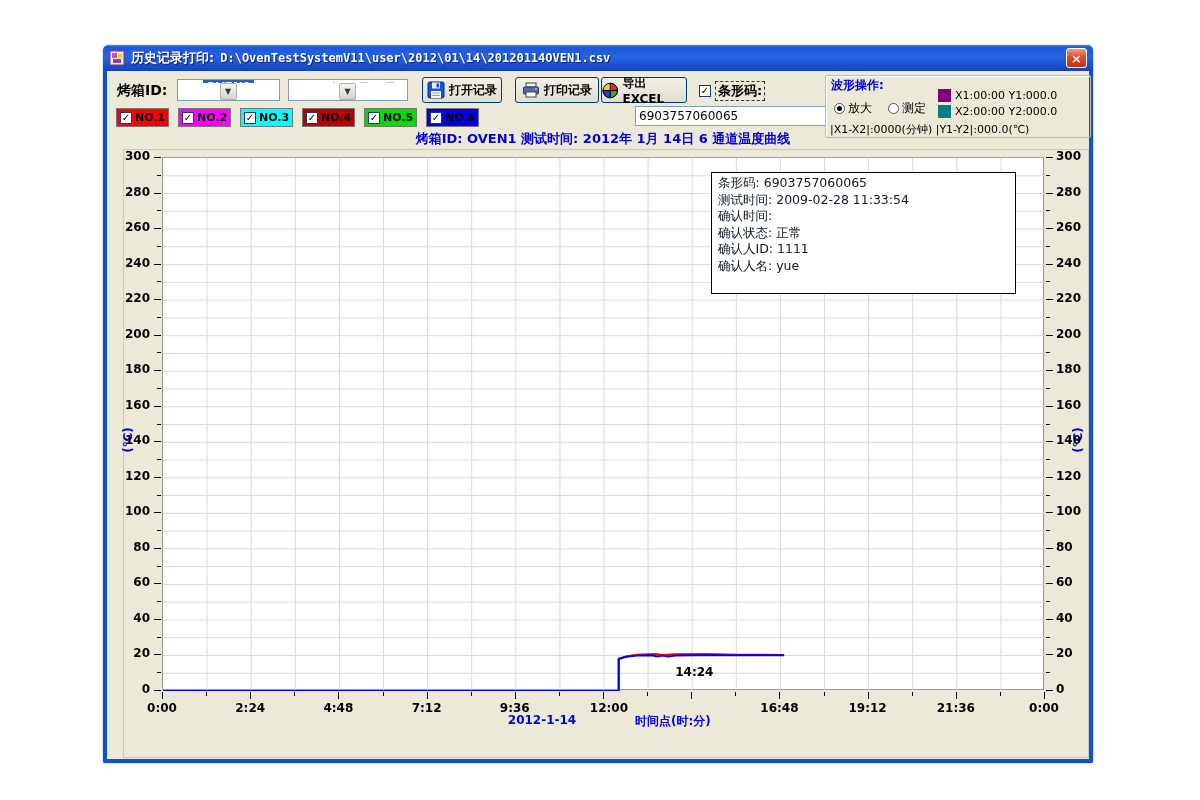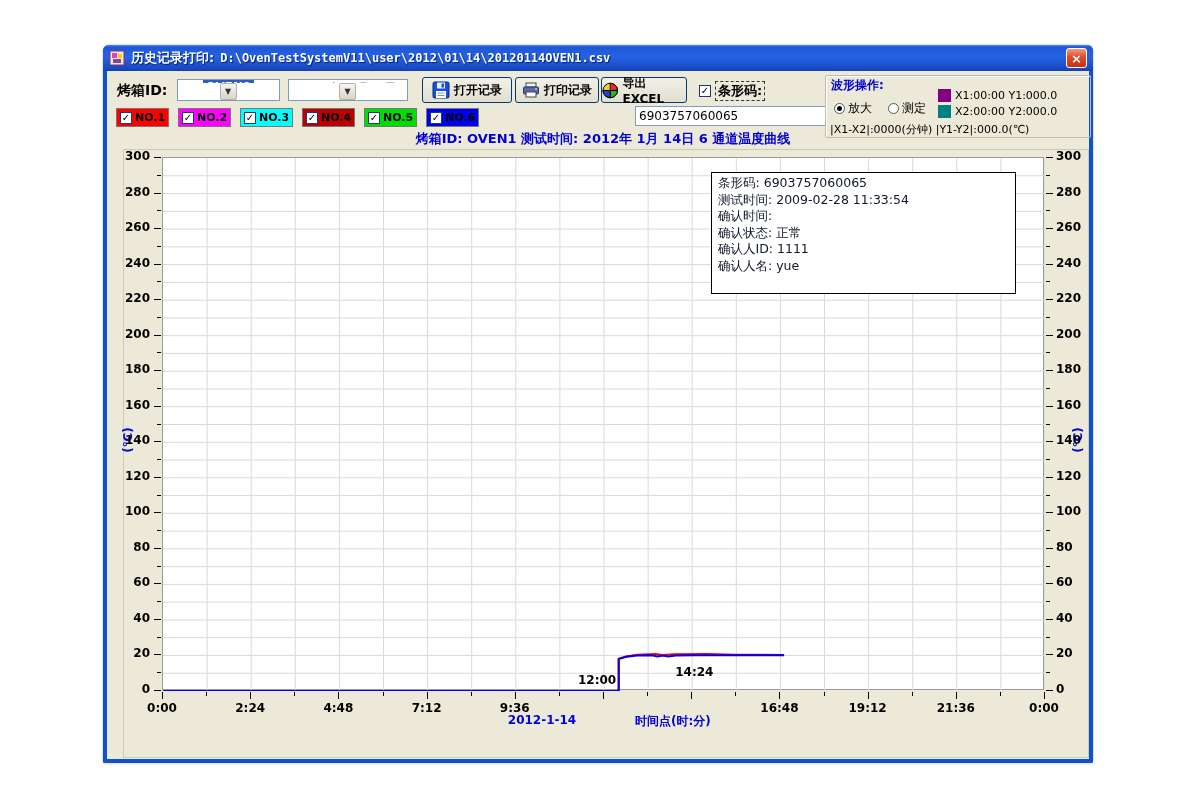--- a/index.html
+++ b/index.html
@@ -100,21 +100,21 @@
   <span class="label" style="position:absolute;left:10px;top:37px;font-weight:bold;">烤箱ID:</span>
   <div class="combo" style="left:70px;top:34px;width:103px;">
     <span class="val hl">OVEN1</span>
     <span class="arrow">▼</span>
   </div>
   <div class="combo" style="left:181px;top:34px;width:120px;">
     <span class="val">2012年 1 月14日</span>
     <span class="arrow">▼</span>
   </div>
 
-  <div class="tbtn" style="left:315px;width:90px;top:32px;">
+  <div class="tbtn" style="left:315px;width:80px;top:32px;">
     <svg width="18" height="18" viewBox="0 0 18 18">
       <rect x="1" y="1" width="16" height="16" rx="1.5" fill="#1850d8" stroke="#0a2a80"></rect>
       <rect x="5" y="1.5" width="8" height="6" fill="#e8f0ff"></rect>
       <rect x="9.5" y="2.5" width="2.5" height="4" fill="#1850d8"></rect>
       <rect x="4" y="10" width="10" height="7" fill="#ffffff"></rect>
       <line x1="5.5" y1="12" x2="12.5" y2="12" stroke="#8090b0"></line>
       <line x1="5.5" y1="14.5" x2="12.5" y2="14.5" stroke="#8090b0"></line>
     </svg>
     <span>打开记录</span>
   </div>
@@ -362,21 +362,21 @@
     <div class="tick" style="left: 231.4px; top: 647px; width: 1px; height: 7px;"></div>
     <div class="tick-label" style="left: 206.4px; top: 656px; width: 50px; text-align: center;">4:48</div>
     <div class="tick" style="left: 275.5px; top: 647px; width: 1px; height: 4px;"></div>
     <div class="tick" style="left: 319.6px; top: 647px; width: 1px; height: 7px;"></div>
     <div class="tick-label" style="left: 294.6px; top: 656px; width: 50px; text-align: center;">7:12</div>
     <div class="tick" style="left: 363.7px; top: 647px; width: 1px; height: 4px;"></div>
     <div class="tick" style="left: 407.8px; top: 647px; width: 1px; height: 7px;"></div>
     <div class="tick-label" style="left: 382.8px; top: 656px; width: 50px; text-align: center;">9:36</div>
     <div class="tick" style="left: 451.9px; top: 647px; width: 1px; height: 4px;"></div>
     <div class="tick" style="left: 496px; top: 647px; width: 1px; height: 7px;"></div>
-    <div class="tick-label" style="left: 471px; top: 628px; width: 50px; text-align: left;">12:00</div>
+    <div class="tick-label" style="left: 471px; top: 656px; width: 50px; text-align: right;">12:00</div>
     <div class="tick" style="left: 540.1px; top: 647px; width: 1px; height: 4px;"></div>
     <div class="tick" style="left: 584.2px; top: 647px; width: 1px; height: 7px;"></div>
     <div class="tick-label" style="left: 559.2px; top: 620px; width: 50px; text-align: left; margin-left: 9px;">14:24</div>
     <div class="tick" style="left: 628.3px; top: 647px; width: 1px; height: 4px;"></div>
     <div class="tick" style="left: 672.4px; top: 647px; width: 1px; height: 7px;"></div>
     <div class="tick-label" style="left: 647.4px; top: 656px; width: 50px; text-align: center;">16:48</div>
     <div class="tick" style="left: 716.5px; top: 647px; width: 1px; height: 4px;"></div>
     <div class="tick" style="left: 760.6px; top: 647px; width: 1px; height: 7px;"></div>
     <div class="tick-label" style="left: 735.6px; top: 656px; width: 50px; text-align: center;">19:12</div>
     <div class="tick" style="left: 804.7px; top: 647px; width: 1px; height: 4px;"></div>

